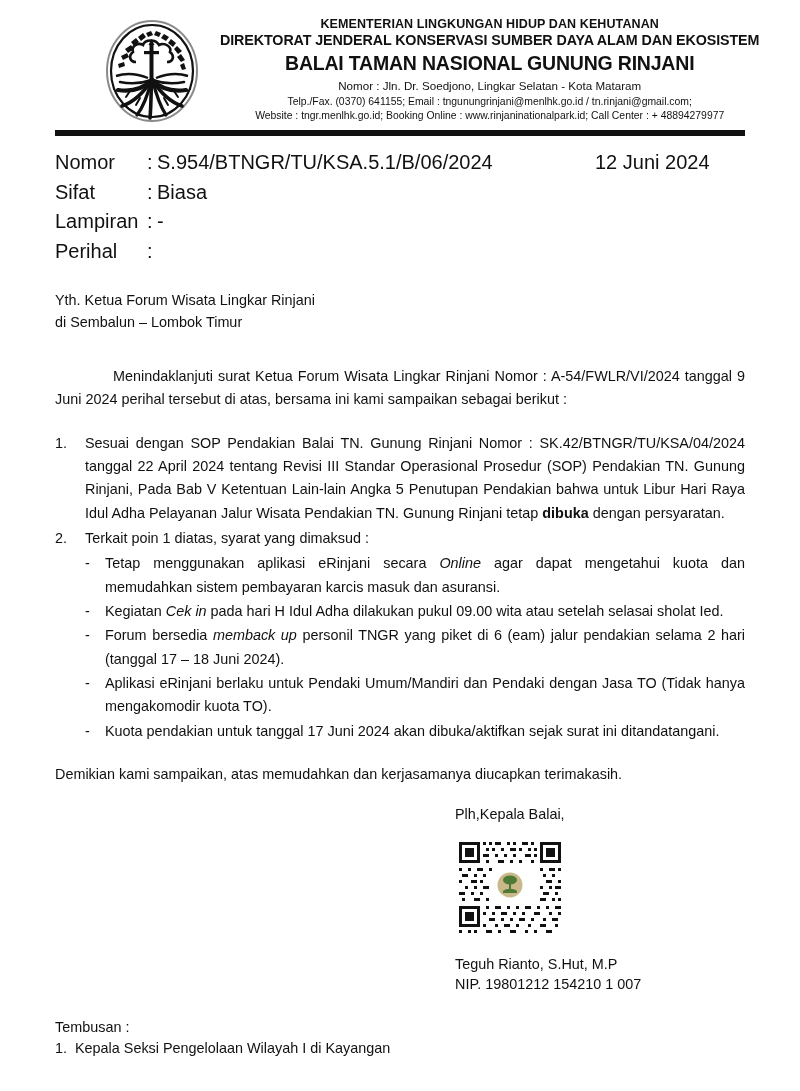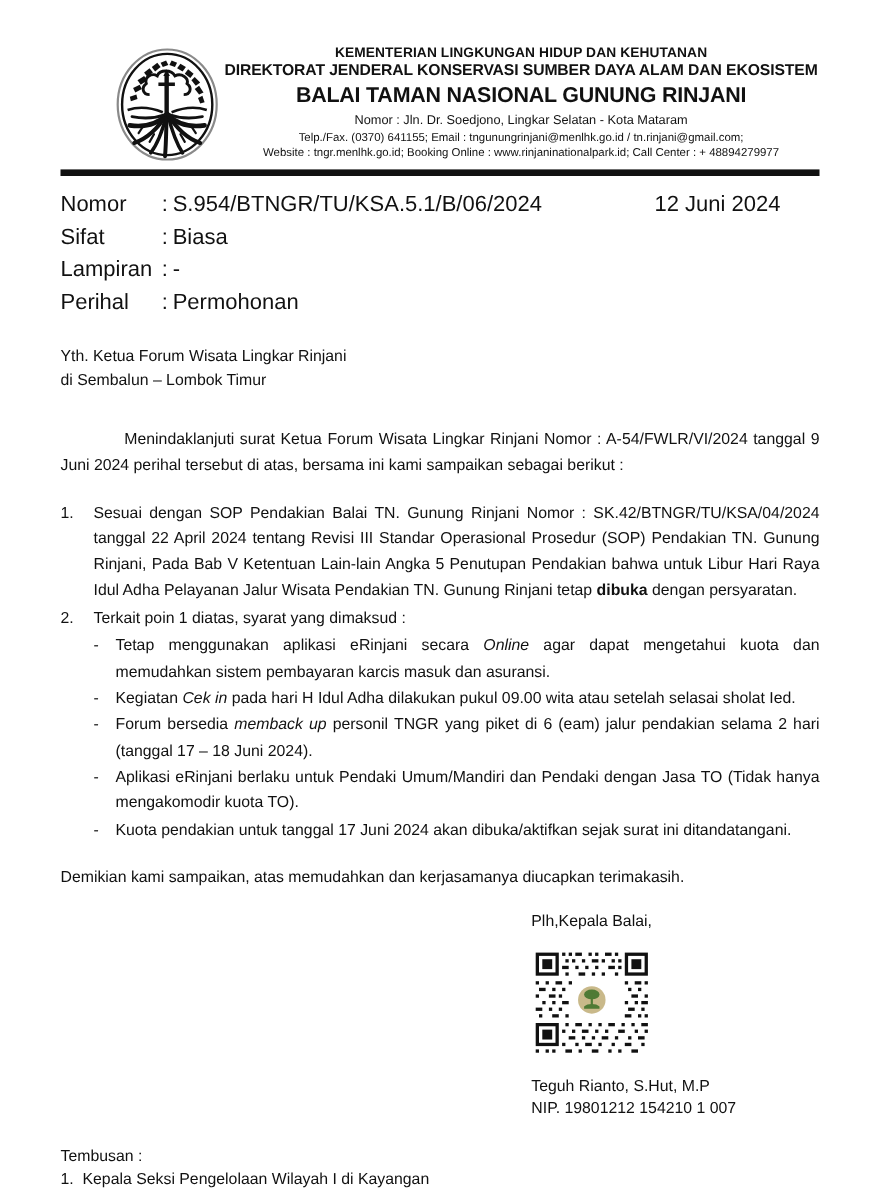--- a/index.html
+++ b/index.html
@@ -21,22 +21,23 @@
     height: 1091px;
     position: relative;
     box-sizing: border-box;
     padding: 0 55px;
   }
 
   
   .letterhead {
     display: flex;
     align-items: flex-start;
-    padding-top: 40px;
+    padding-top: 16px;
     padding-left: 45px;
+    gap: 16px;
   }
   .logo-wrap {
     width: 104px;
     flex: 0 0 104px;
     display: flex;
     justify-content: center;
     align-items: flex-start;
     padding-top: 2px;
   }
   .logo-svg { display: block; }
@@ -175,21 +176,20 @@
 
   
   .sig-block {
     margin-top: 18px;
     display: flex;
     justify-content: flex-start;
     padding-left: 400px;
   }
   .sig-inner {
     text-align: left;
-    margin-left: 28px;
   }
   .sig-title {
     font-size: 14.4px;
     line-height: 1.5;
   }
   .qr-area {
     margin-top: 14px;
     margin-left: 0px;
   }
   .qr-box {
@@ -321,21 +321,20 @@
 
       <div class="meta-row">
         <span class="meta-label">Lampiran</span>
         <span class="meta-sep">:</span>
         <span class="meta-value">-</span>
       </div>
 
       <div class="meta-row">
         <span class="meta-label">Perihal</span>
         <span class="meta-sep">:</span>
-        <span class="meta-value">Permohonan</span>
       </div>
     </div>
 
     <div class="meta-date">12 Juni 2024</div>
   </div>
 
   <div class="addressee">
     <div>Yth. Ketua Forum Wisata Lingkar Rinjani</div>
     <div>di Sembalun – Lombok Timur</div>
   </div>

